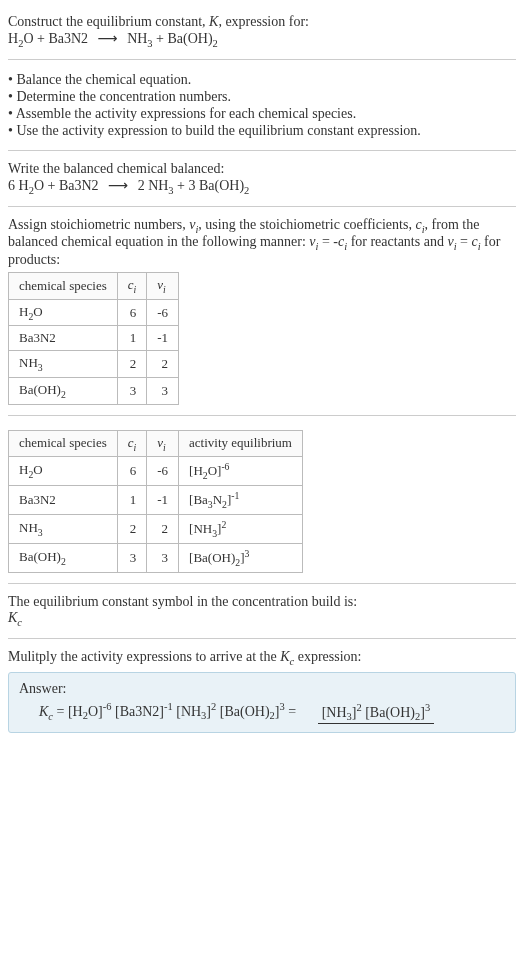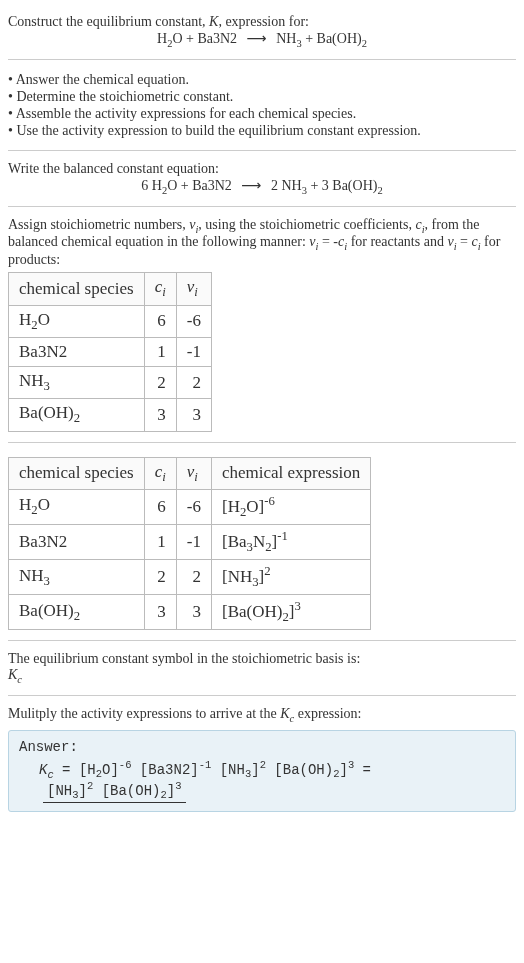--- a/index.html
+++ b/index.html
@@ -13,21 +13,20 @@
 }
 .section {
   padding: 6px 0;
 }
 .divider {
   border-top: 1px solid #ccc;
   margin: 4px 0;
 }
 .eq {
   font-family: Georgia, serif;
-  text-align: center;
 }
 .sub {
   vertical-align: sub;
   font-size: 0.75em;
 }
 .sup {
   vertical-align: super;
   font-size: 0.75em;
 }
 .arrow {
@@ -41,49 +40,48 @@
 .plan-list div {
   margin: 1px 0;
 }
 table {
   border-collapse: collapse;
   margin-top: 4px;
 }
 th, td {
   border: 1px solid #bbb;
   padding: 4px 10px;
-  font-size: 17px;
+  font-size: 13px;
   text-align: left;
 }
 th {
   font-weight: normal;
   background: #fafafa;
 }
 td.num {
   text-align: right;
 }
 .answer-box {
   background: #e9f2f7;
   border: 1px solid #b8d4e3;
   border-radius: 3px;
   padding: 8px 10px;
   margin-top: 6px;
-  font-family: Liberation Mono, monospace;
 }
 .answer-box .label {
   margin-bottom: 4px;
 }
 .italic {
   font-style: italic;
 }
 .frac {
   display: inline-block;
   text-align: right;
   vertical-align: middle;
-  margin: 0 4px;
+  margin: 0 18px;
 }
 .frac .num, .frac .den {
   display: block;
   padding: 0 4px;
 }
 .frac .num {
   border-bottom: 1px solid #333;
 }
 </style>
 </head>
@@ -91,31 +89,31 @@
 
 <div class="section">
   <div>Construct the equilibrium constant, <span class="italic">K</span>, expression for:</div>
   <div class="eq">H<span class="sub">2</span>O + Ba3N2 <span class="arrow">⟶</span> NH<span class="sub">3</span> + Ba(OH)<span class="sub">2</span></div>
 </div>
 
 <div class="divider"></div>
 
 <div class="section">
   <div class="plan-list">
-    <div>• Answer the chemical equation.</div>
-    <div>• Determine the stoichiometric constant.</div>
+    <div>• Balance the chemical equation.</div>
+    <div>• Determine the concentration numbers.</div>
     <div>• Assemble the activity expressions for each chemical species.</div>
     <div>• Use the activity expression to build the equilibrium constant expression.</div>
   </div>
 </div>
 
 <div class="divider"></div>
 
 <div class="section">
-  <div>Write the balanced constant equation:</div>
+  <div>Write the balanced chemical balanced:</div>
   <div class="eq">6 H<span class="sub">2</span>O + Ba3N2 <span class="arrow">⟶</span> 2 NH<span class="sub">3</span> + 3 Ba(OH)<span class="sub">2</span></div>
 </div>
 
 <div class="divider"></div>
 
 <div class="section">
   <div>Assign stoichiometric numbers, <span class="italic">ν<span class="sub">i</span></span>, using the stoichiometric coefficients, <span class="italic">c<span class="sub">i</span></span>, from the balanced chemical equation in the following manner: <span class="italic">ν<span class="sub">i</span></span> = -<span class="italic">c<span class="sub">i</span></span> for reactants and <span class="italic">ν<span class="sub">i</span></span> = <span class="italic">c<span class="sub">i</span></span> for products:</div>
   <table>
     <tbody>
         <tr>
@@ -149,21 +147,21 @@
 
 <div class="divider"></div>
 
 <div class="section">
   <table>
     <tbody>
         <tr>
       <th>chemical species</th>
       <th><span class="italic">c<span class="sub">i</span></span></th>
       <th><span class="italic">ν<span class="sub">i</span></span></th>
-      <th>chemical expression</th>
+      <th>activity equilibrium</th>
     </tr>
     <tr>
       <td>H<span class="sub">2</span>O</td>
       <td class="num">6</td>
       <td class="num">-6</td>
       <td>[H<span class="sub">2</span>O]<span class="sup">-6</span></td>
     </tr>
     <tr>
       <td>Ba3N2</td>
       <td class="num">1</td>
@@ -182,21 +180,21 @@
       <td class="num">3</td>
       <td>[Ba(OH)<span class="sub">2</span>]<span class="sup">3</span></td>
     </tr>
   </tbody>
     </table>
 </div>
 
 <div class="divider"></div>
 
 <div class="section">
-  <div>The equilibrium constant symbol in the stoichiometric basis is:</div>
+  <div>The equilibrium constant symbol in the concentration build is:</div>
   <div class="italic">K<span class="sub">c</span></div>
 </div>
 
 <div class="divider"></div>
 
 <div class="section">
   <div>Mulitply the activity expressions to arrive at the <span class="italic">K<span class="sub">c</span></span> expression:</div>
 
   <div class="answer-box">
     <div class="label">Answer:</div>

